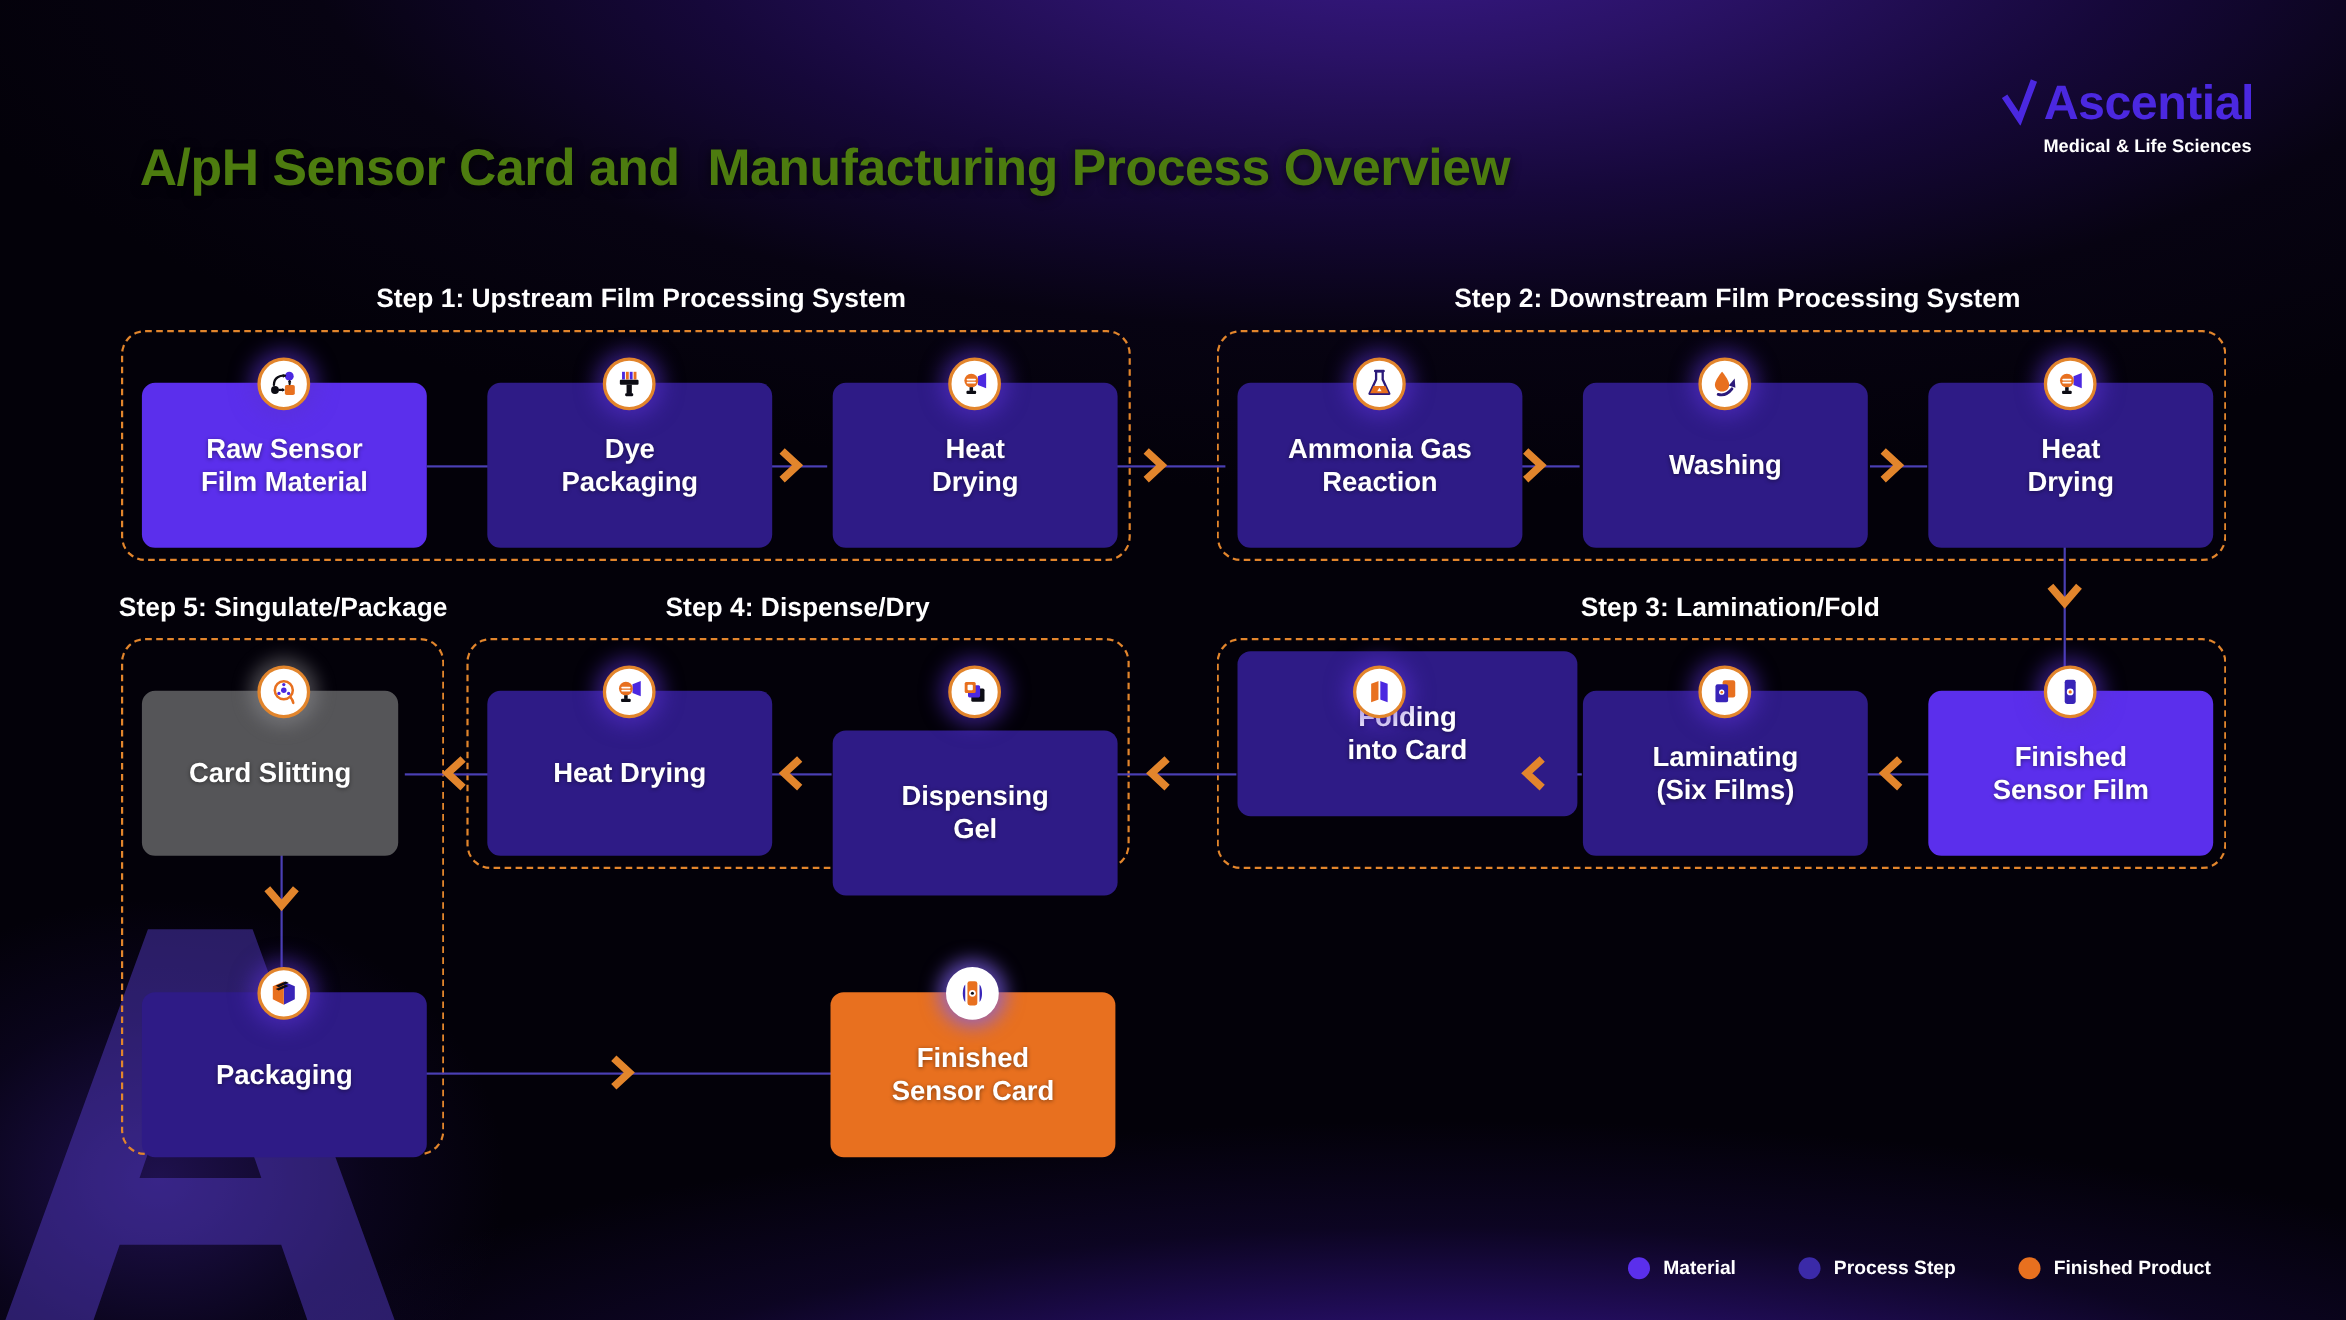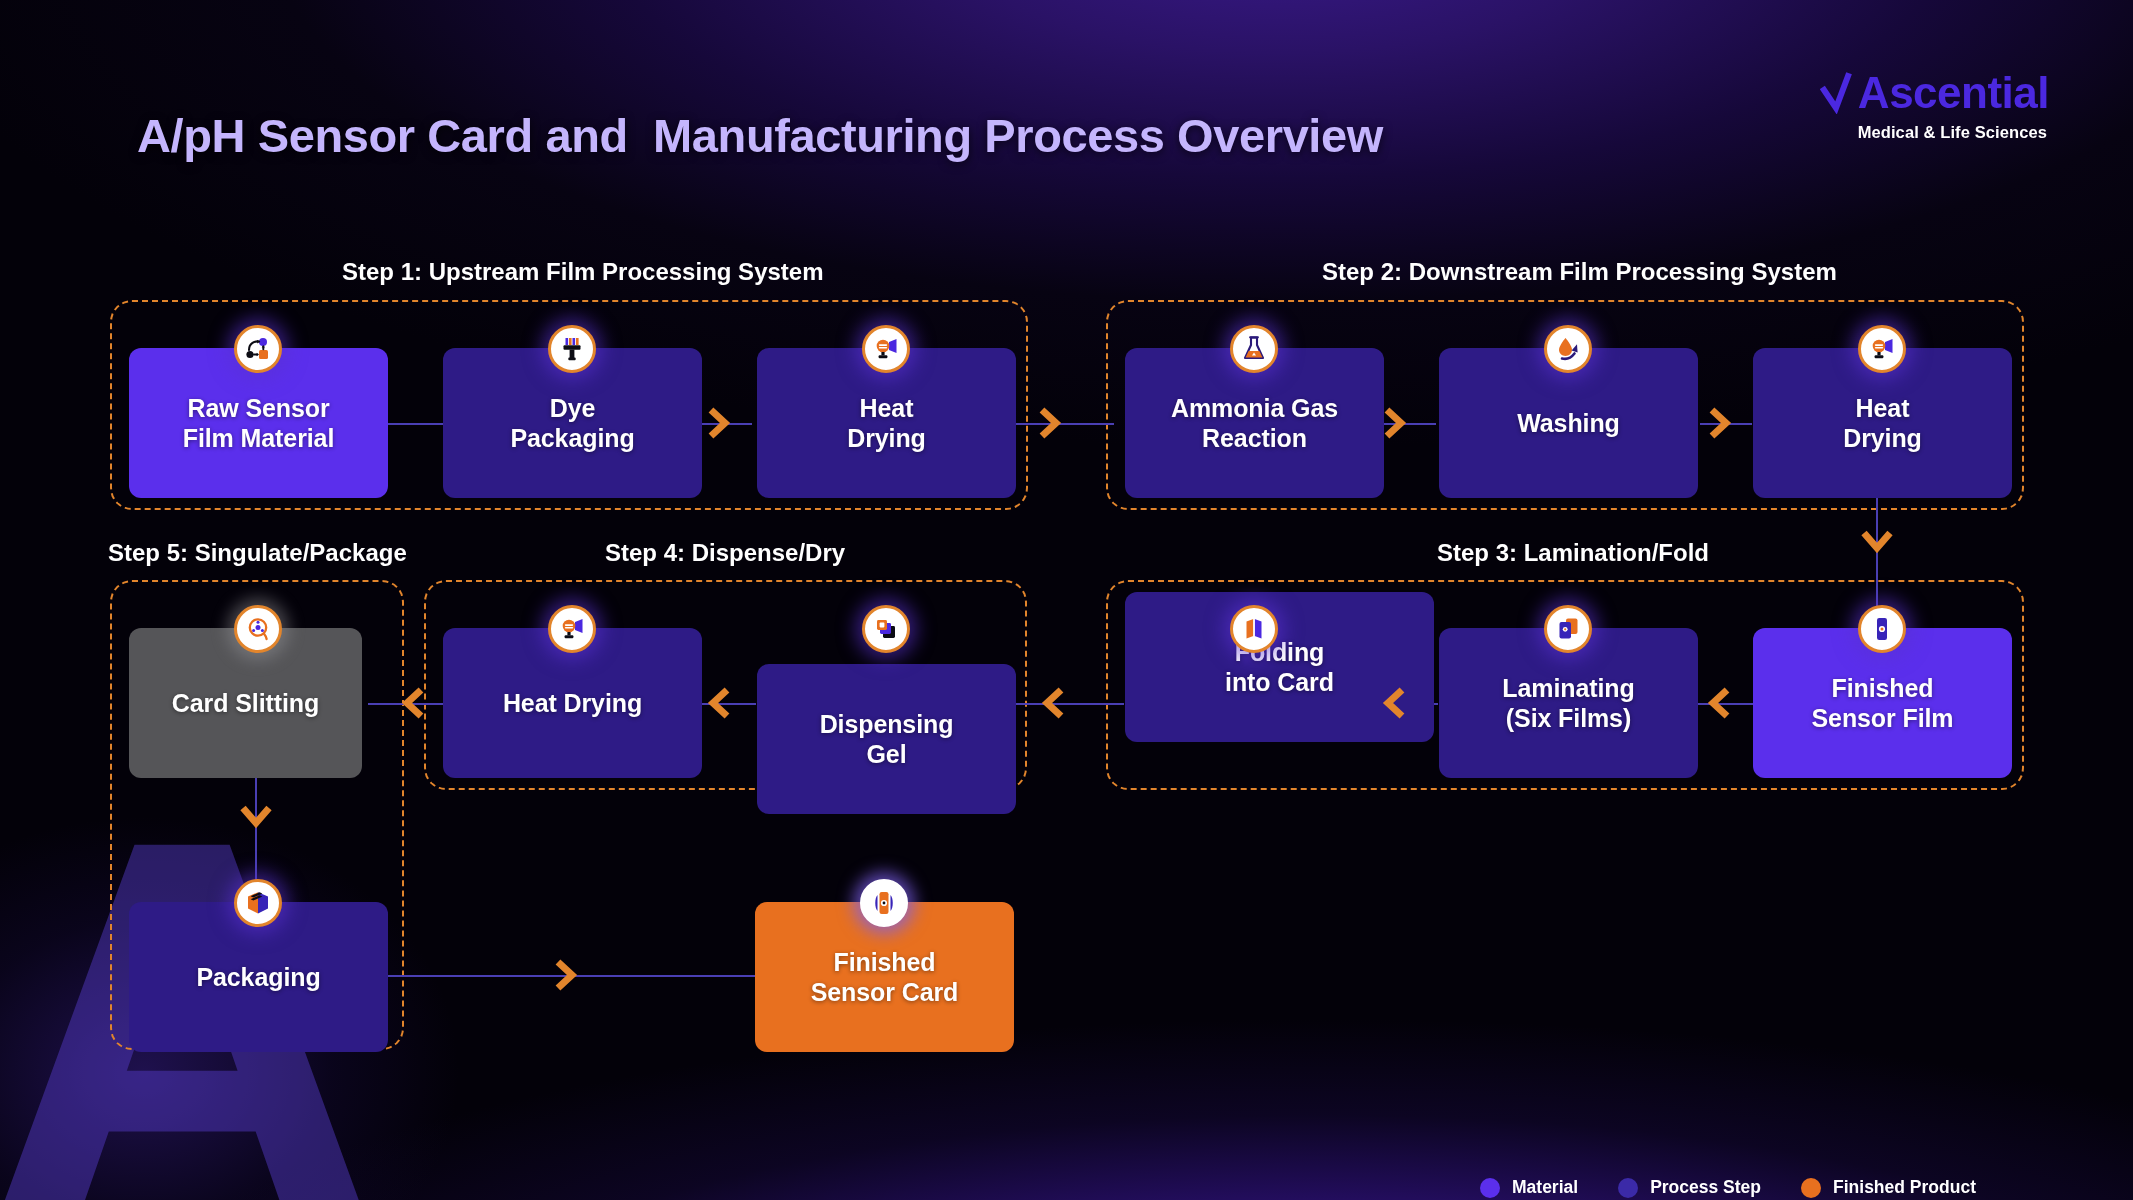--- a/index.html
+++ b/index.html
@@ -33,25 +33,24 @@
     position: absolute; left: -20px; bottom: -116px;
     font-size: 560px; font-weight: 700; line-height: 1;
     font-family: "Liberation Sans", sans-serif;
     color: rgba(88,62,205,0.46);
     letter-spacing: -10px;
     user-select: none;
   }
 
   
   .page-title {
-    position: absolute; left: 127px; top: 108px;
-    font-size: 47px; font-weight: 700; color: #c4b5fd;
+    position: absolute; left: 127px; top: 124px;
+    font-size: 47px; font-weight: 700; color: #4d7c0f;
     letter-spacing: -0.4px; white-space: pre;
     text-shadow: 0 2px 10px rgba(0,0,0,0.7);
-    margin-left: 10px;
   }
   .brand {
     position: absolute; right: 84px; top: 68px;
     text-align: right;
   }
   .brand-word {
     display: flex; align-items: center; justify-content: flex-end;
     gap: 0px;
   }
   .brand-check { display: block; }
@@ -112,22 +111,22 @@
     background: #4a3fb4;
   }
   .v-line {
     position: absolute; width: 2px;
     background: #4a3fb4;
   }
   .chev { position: absolute; z-index: 4; }
 
   
   .legend {
-    position: absolute; left: 1480px; top: 1177px;
-    display: flex; align-items: flex-end; gap: 40px;
+    position: absolute; left: 1480px; top: 1142px;
+    display: flex; align-items: flex-end; gap: 57px;
   }
   .legend-item { display: flex; align-items: center; gap: 12px; }
   .legend-dot { width: 20px; height: 20px; border-radius: 50%; }
   .legend-text { font-size: 17.5px; font-weight: 700; color: #ffffff; white-space: nowrap; }
 </style>
 </head>
 <body>
 
 <div id="stage">
 

